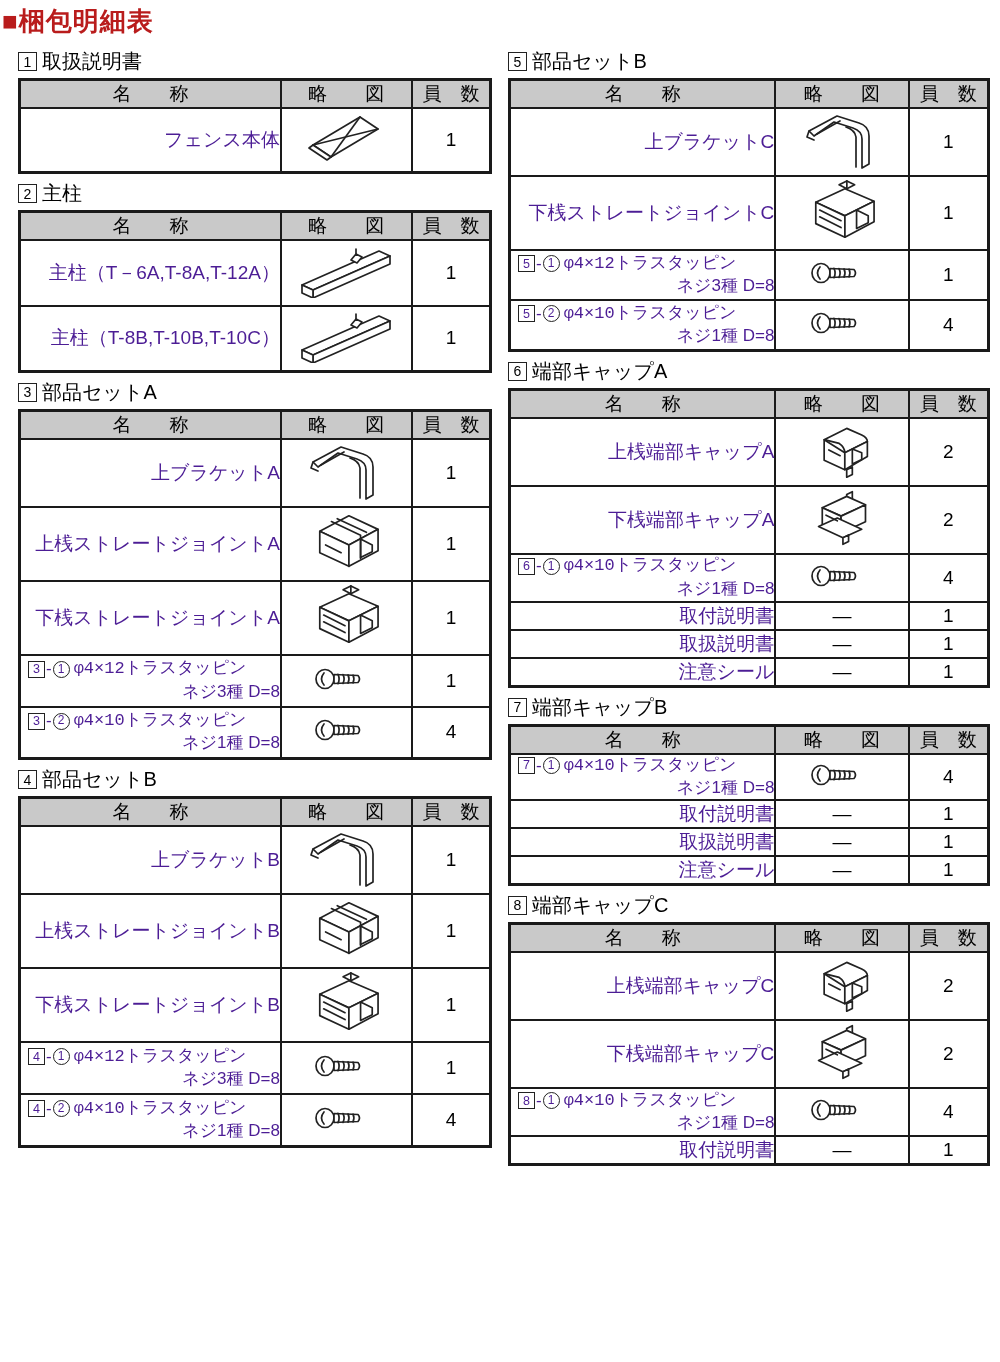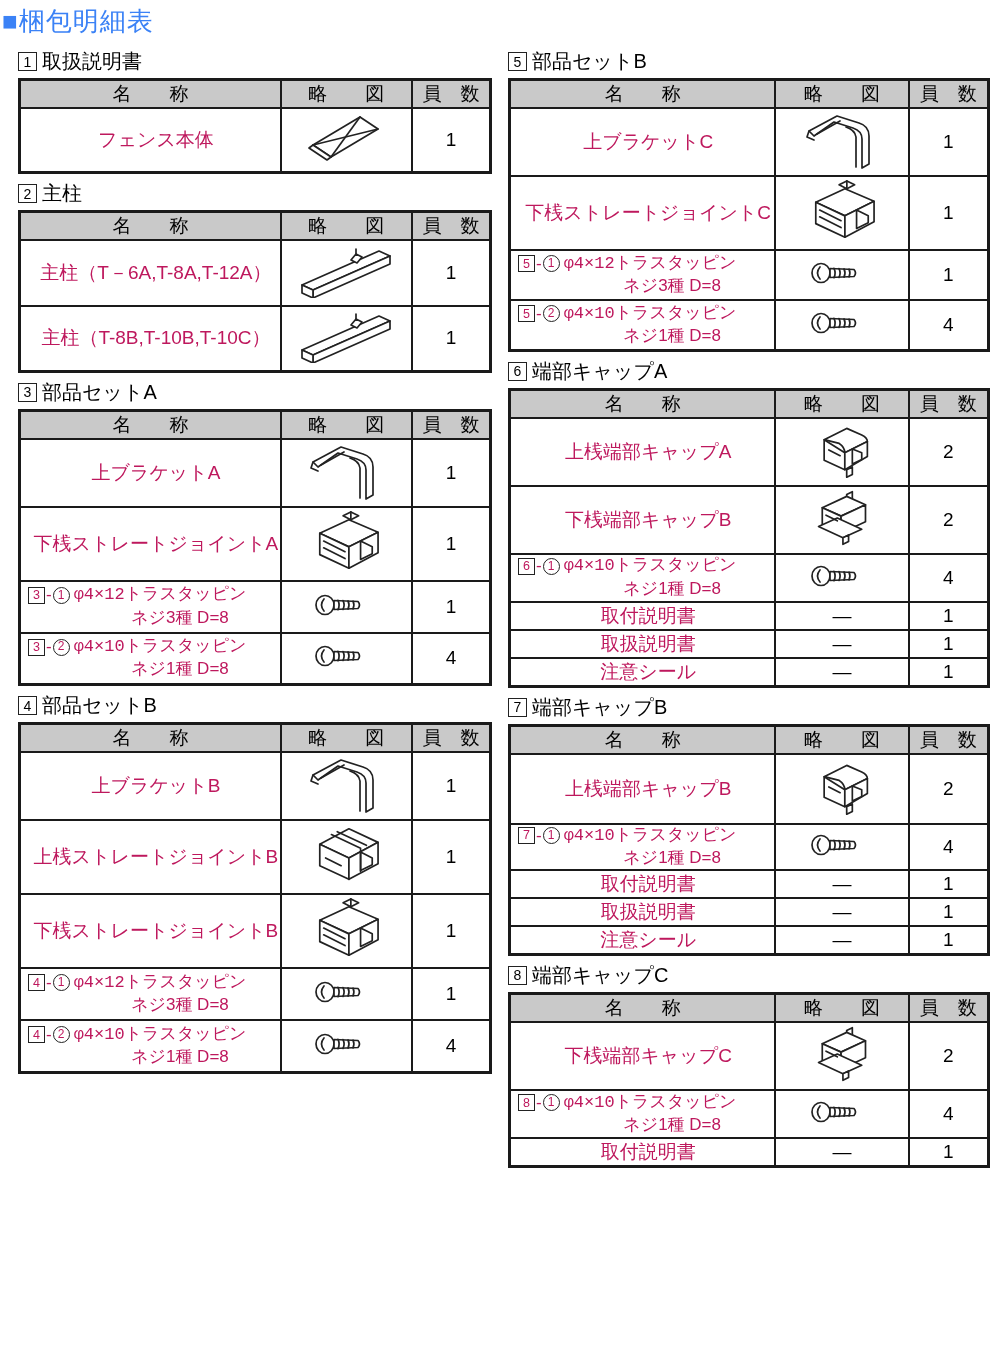--- a/index.html
+++ b/index.html
@@ -4,22 +4,22 @@
 <style>
   html,body{margin:0;padding:0;}
   body{
     width:1000px;height:1362px;background:#fff;color:#111;
     font-family:"Liberation Sans","DejaVu Sans",sans-serif;
     overflow:hidden;
   }
   .page{position:relative;width:1000px;height:1362px;background:#fff;}
   .page-title{
     display:flex;align-items:center;
-    font-size:26px;font-weight:normal;letter-spacing:1px;
-    margin:4px 0 8px 0;padding-left:2px;color:#3b82f6;
+    font-size:26px;font-weight:bold;letter-spacing:1px;
+    margin:4px 0 8px 0;padding-left:2px;color:#b91c1c;
   }
   .cols{display:flex;align-items:flex-start;padding-left:18px;gap:16px;}
   .col-left{width:474px;flex:0 0 auto;}
   .col-right{width:482px;flex:0 0 auto;}
   .section{margin-bottom:6px;}
   .sec-label{display:flex;align-items:center;gap:5px;font-size:20px;font-weight:500;margin:1px 0 3px 0;color:#000;}
   .sec-title{white-space:nowrap;}
   .boxnum{
     display:inline-flex;align-items:center;justify-content:center;
     box-sizing:border-box;border:1.6px solid #222;background:#fff;
@@ -36,21 +36,21 @@
     border:3px solid #1a1a1a;background:#fff;
   }
   .parts-table th,.parts-table td{border:2px solid #1a1a1a;padding:0;}
   .parts-table th{
     background:var(--header-bg,#c9c9c9);
     font-size:19px;font-weight:normal;text-align:center;color:#000;
   }
   .w-name{width:55.5%;}
   .w-sketch{width:27.8%;}
   .w-qty{width:16.7%;}
-  td.c-name{font-size:19px;text-align:center;padding-left:11px;vertical-align:middle;color:#be185d;}
+  td.c-name{font-size:19px;text-align:right;padding-left:11px;vertical-align:middle;color:#4c1d95;}
   td.c-name.screw{font-size:17px;padding-left:7px;line-height:1.3;}
   td.c-qty{font-size:19px;text-align:center;vertical-align:middle;color:#000;}
   td.c-sketch{text-align:center;vertical-align:middle;}
   .sketch{display:inline-flex;align-items:center;justify-content:center;}
   .dash{font-size:19px;color:#000;}
   .scr-l1{display:flex;align-items:center;gap:1px;white-space:nowrap;}
   .scr-t{margin-left:3px;white-space:nowrap;font-family:Liberation Mono, monospace;}
   .scr-l2{padding-left:52px;white-space:nowrap;}
   .hy{margin:0 0px;}
   svg.icn{display:block;}
@@ -177,20 +177,37 @@
                       <g fill="#fff" stroke="#222" stroke-width="1.7" stroke-linejoin="round" stroke-linecap="round">
       <path d="M10,22 L38,7 L60,14 Q70,17 70,27 L70,55 L63,59 L63,30 Q63,22 54,19 L35,13 L15,27 Z"></path>
       <path d="M57,58 L57,28 Q56,21 47,18" fill="none"></path>
       <path d="M10,22 L8,28 L15,31" fill="none"></path>
       <line x1="18" y1="25" x2="41" y2="12"></line>
                       </g>
                     </svg>
                   </span></td>
                 <td class="c-qty">1</td>
               </tr>
+              <tr style="height:65px">
+                <td class="c-name item"><span>上桟ストレートジョイントA</span></td>
+                <td class="c-sketch"><span class="sketch">
+                    <svg class="icn" width="84" height="68" viewBox="0 0 86 70">
+                      <g fill="#fff" stroke="#222" stroke-width="1.7" stroke-linejoin="round" stroke-linecap="round">
+      <polygon points="16,24 46,8 76,22 46,38"></polygon>
+      <polygon points="16,24 16,46 46,60 46,38"></polygon>
+      <polygon points="76,22 76,44 46,60 46,38"></polygon>
+      <polygon points="58,32 70,38 70,45 58,51"></polygon>
+      <polyline points="34,11 64,25" fill="none"></polyline>
+      <polyline points="28,14 58,28 58,52" fill="none"></polyline>
+      <line x1="22" y1="38" x2="38" y2="46"></line>
+                      </g>
+                    </svg>
+                  </span></td>
+                <td class="c-qty">1</td>
+              </tr>
               <tr style="height:62px">
                 <td class="c-name item"><span>下桟ストレートジョイントA</span></td>
                 <td class="c-sketch"><span class="sketch">
                     <svg class="icn" width="84" height="68" viewBox="0 0 86 70">
                       <g fill="#fff" stroke="#222" stroke-width="1.7" stroke-linejoin="round" stroke-linecap="round">
       <polygon points="40,8 48,4 56,8 48,12"></polygon>
       <line x1="48" y1="4" x2="48" y2="14"></line>
       <polygon points="16,26 46,12 76,25 46,40"></polygon>
       <polygon points="16,26 16,48 46,62 46,40"></polygon>
       <polygon points="76,25 76,46 46,62 46,40"></polygon>
@@ -511,21 +528,21 @@
       <polygon points="66,24 66,40 42,54 42,36"></polygon>
       <polygon points="50,32 60,36 60,43 50,48"></polygon>
       <polygon points="44,54 44,62 50,59 50,51"></polygon>
       <line x1="25" y1="33" x2="37" y2="39"></line>
                       </g>
                     </svg>
                   </span></td>
                 <td class="c-qty">2</td>
               </tr>
               <tr style="height:65px">
-                <td class="c-name item"><span>下桟端部キャップB</span></td>
+                <td class="c-name item"><span>下桟端部キャップA</span></td>
                 <td class="c-sketch"><span class="sketch">
                     <svg class="icn" width="74" height="62" viewBox="0 0 78 66">
                       <g fill="#fff" stroke="#222" stroke-width="1.7" stroke-linejoin="round" stroke-linecap="round">
       <polygon points="44,8 50,5 50,16 44,19"></polygon>
       <polygon points="18,22 44,10 64,19 38,31"></polygon>
       <polygon points="18,22 18,40 38,49 38,31"></polygon>
       <polygon points="64,19 64,37 38,49 38,31"></polygon>
       <polygon points="14,42 40,54 60,45 34,33"></polygon>
       <polygon points="40,54 40,61 46,58 46,51"></polygon>
       <line x1="22" y1="30" x2="34" y2="36"></line>
@@ -589,36 +606,20 @@
               <col class="w-qty">
             </colgroup>
             <thead>
               <tr style="height:27px">
                 <th>名　　称</th>
                 <th>略　　図</th>
                 <th>員　数</th>
               </tr>
             </thead>
             <tbody>
-              <tr style="height:70px">
-                <td class="c-name item"><span>上桟端部キャップB</span></td>
-                <td class="c-sketch"><span class="sketch">
-                    <svg class="icn" width="74" height="62" viewBox="0 0 78 66">
-                      <g fill="#fff" stroke="#222" stroke-width="1.7" stroke-linejoin="round" stroke-linecap="round">
-      <path d="M20,22 L44,10 L60,17 Q66,20 66,24 L42,36 Q42,30 36,26 Z"></path>
-      <polygon points="20,22 20,44 42,54 42,36"></polygon>
-      <polygon points="66,24 66,40 42,54 42,36"></polygon>
-      <polygon points="50,32 60,36 60,43 50,48"></polygon>
-      <polygon points="44,54 44,62 50,59 50,51"></polygon>
-      <line x1="25" y1="33" x2="37" y2="39"></line>
-                      </g>
-                    </svg>
-                  </span></td>
-                <td class="c-qty">2</td>
-              </tr>
               <tr style="height:46px">
                 <td class="c-name screw">
                   <div class="scr-l1">
                     <span class="boxnum">7</span>
                     <span class="hy">-</span>
                     <span class="circnum">1</span>
                     <span class="scr-t">φ4×10トラスタッピン</span>
                   </div>
                   <div class="scr-l2">ネジ1種 D=8</div>
                 </td>
@@ -667,20 +668,36 @@
               <col class="w-qty">
             </colgroup>
             <thead>
               <tr style="height:28px">
                 <th>名　　称</th>
                 <th>略　　図</th>
                 <th>員　数</th>
               </tr>
             </thead>
             <tbody>
+              <tr style="height:64px">
+                <td class="c-name item"><span>上桟端部キャップC</span></td>
+                <td class="c-sketch"><span class="sketch">
+                    <svg class="icn" width="74" height="62" viewBox="0 0 78 66">
+                      <g fill="#fff" stroke="#222" stroke-width="1.7" stroke-linejoin="round" stroke-linecap="round">
+      <path d="M20,22 L44,10 L60,17 Q66,20 66,24 L42,36 Q42,30 36,26 Z"></path>
+      <polygon points="20,22 20,44 42,54 42,36"></polygon>
+      <polygon points="66,24 66,40 42,54 42,36"></polygon>
+      <polygon points="50,32 60,36 60,43 50,48"></polygon>
+      <polygon points="44,54 44,62 50,59 50,51"></polygon>
+      <line x1="25" y1="33" x2="37" y2="39"></line>
+                      </g>
+                    </svg>
+                  </span></td>
+                <td class="c-qty">2</td>
+              </tr>
               <tr style="height:61px">
                 <td class="c-name item"><span>下桟端部キャップC</span></td>
                 <td class="c-sketch"><span class="sketch">
                     <svg class="icn" width="74" height="62" viewBox="0 0 78 66">
                       <g fill="#fff" stroke="#222" stroke-width="1.7" stroke-linejoin="round" stroke-linecap="round">
       <polygon points="44,8 50,5 50,16 44,19"></polygon>
       <polygon points="18,22 44,10 64,19 38,31"></polygon>
       <polygon points="18,22 18,40 38,49 38,31"></polygon>
       <polygon points="64,19 64,37 38,49 38,31"></polygon>
       <polygon points="14,42 40,54 60,45 34,33"></polygon>

